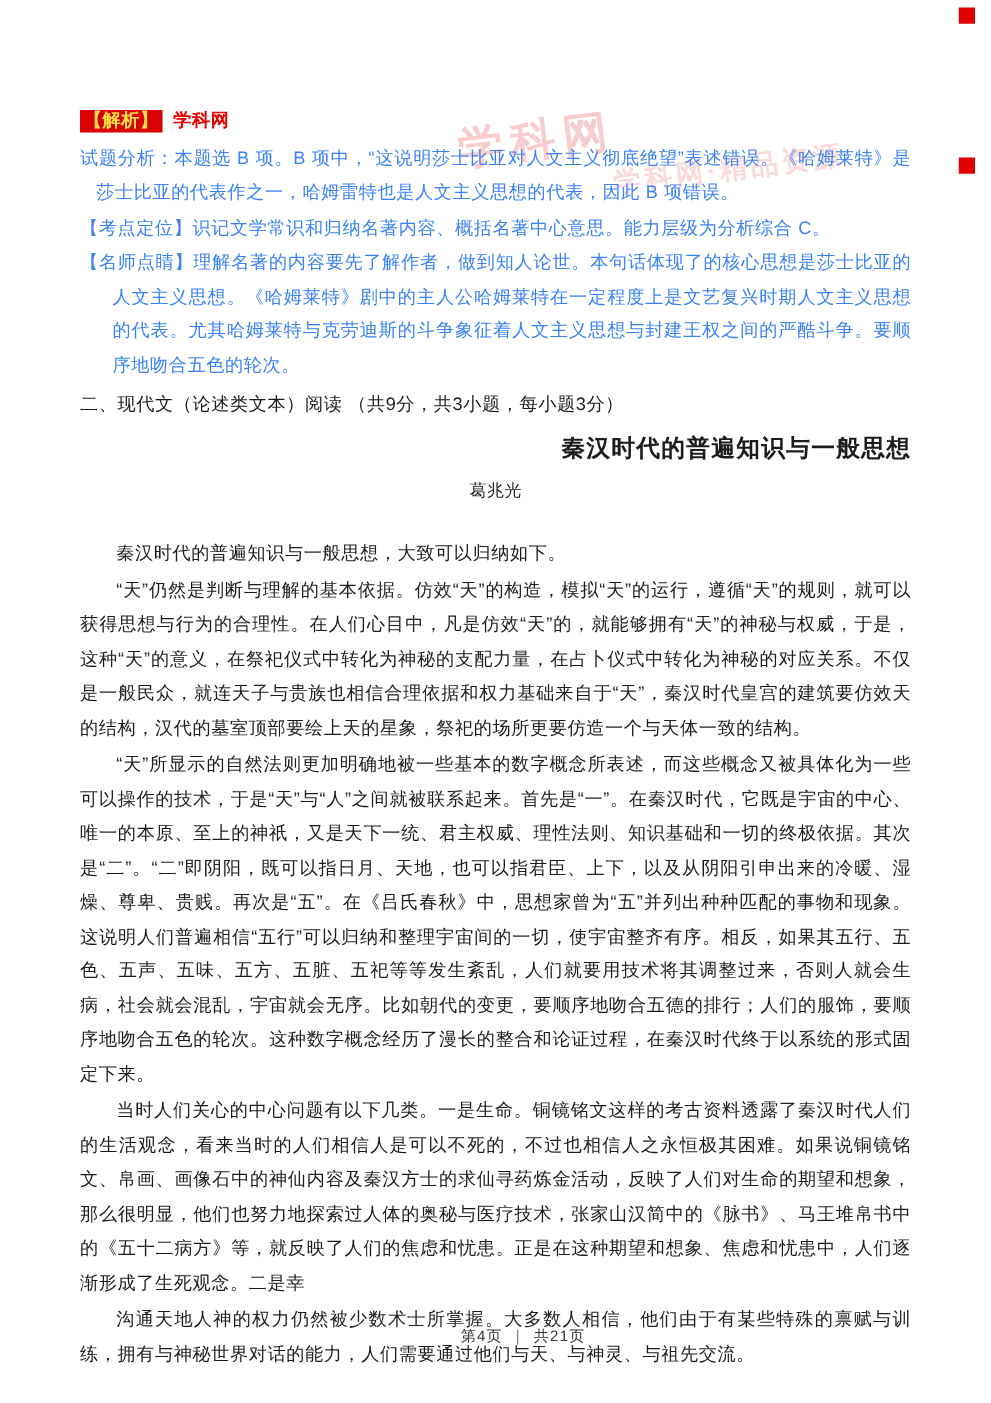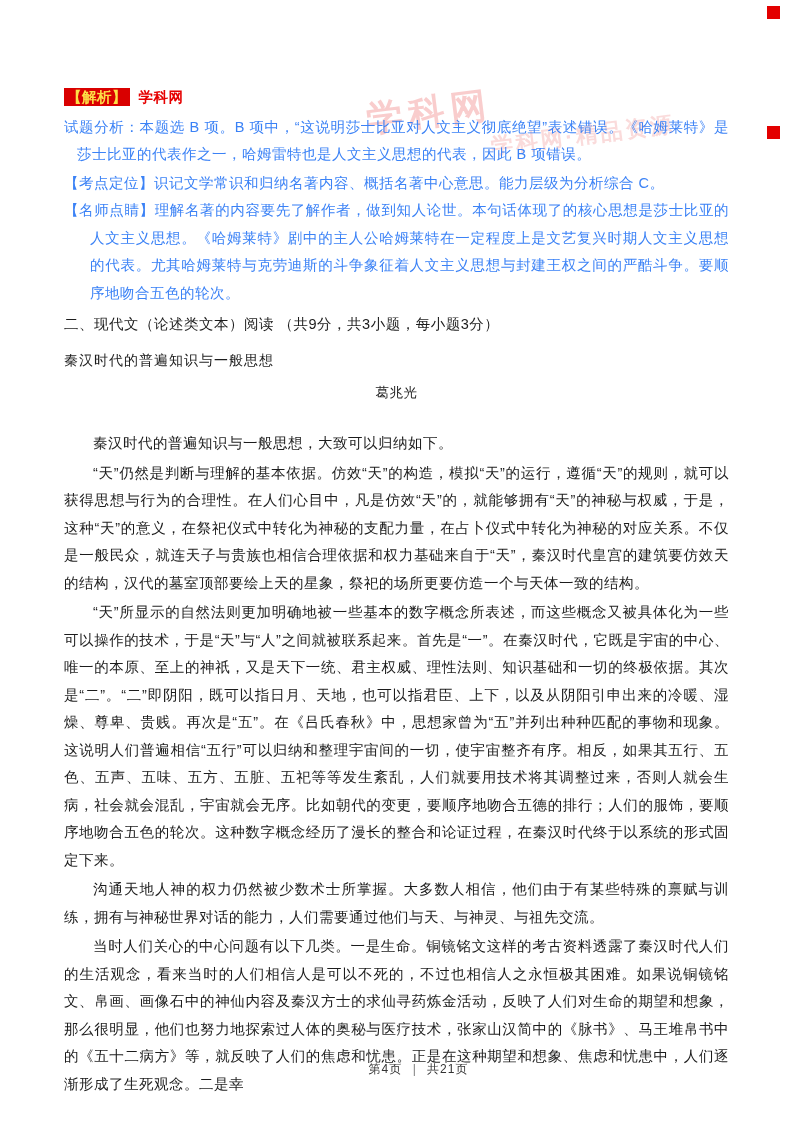--- a/index.html
+++ b/index.html
@@ -24,21 +24,21 @@
   .jiexi-tag {
     background:#d90000; color:#fde047;
     font-weight:bold; padding:1px 3px;
   }
   .brand { color:#e60000; font-weight:bold; margin-left:4px; }
   .hang-1 { padding-left:13px; text-indent:-13px; margin-bottom:1px; }
   .hang-2 { padding-left:26px; text-indent:-26px; margin-bottom:2px; }
   .section-heading { font-weight:normal; font-size:14.5px; margin-top:4px; }
   .instruction { text-indent:2em; margin-bottom:4px; }
   .article-title {
-    text-align:left; font-weight:normal; font-size:14px;
+    text-align:right; font-weight:bold; font-size:19px;
     letter-spacing:1px; margin:8px 0 6px 0; line-height:26px;
   }
   .article-author { text-align:center; font-size:13.5px; margin-bottom:24px; }
   .para { text-indent:2em; margin-bottom:2px; }
   .footer {
     position:absolute; bottom:44px; left:0; width:100%;
     text-align:center; font-size:12px; color:#333; letter-spacing:1px;padding-left:44px;
   }
   .footer .sep { margin:0 6px; color:#555; }
   .red-square {
@@ -86,20 +86,20 @@
   <h2 class="section-heading">二、现代文（论述类文本）阅读 （共9分，共3小题，每小题3分）</h2>
 
 
   <h1 class="article-title">秦汉时代的普遍知识与一般思想</h1>
 
   <div class="article-author">葛兆光</div>
 
   <p class="para">秦汉时代的普遍知识与一般思想，大致可以归纳如下。</p>
   <p class="para">“天”仍然是判断与理解的基本依据。仿效“天”的构造，模拟“天”的运行，遵循“天”的规则，就可以获得思想与行为的合理性。在人们心目中，凡是仿效“天”的，就能够拥有“天”的神秘与权威，于是，这种“天”的意义，在祭祀仪式中转化为神秘的支配力量，在占卜仪式中转化为神秘的对应关系。不仅是一般民众，就连天子与贵族也相信合理依据和权力基础来自于“天”，秦汉时代皇宫的建筑要仿效天的结构，汉代的墓室顶部要绘上天的星象，祭祀的场所更要仿造一个与天体一致的结构。</p>
   <p class="para">“天”所显示的自然法则更加明确地被一些基本的数字概念所表述，而这些概念又被具体化为一些可以操作的技术，于是“天”与“人”之间就被联系起来。首先是“一”。在秦汉时代，它既是宇宙的中心、唯一的本原、至上的神祇，又是天下一统、君主权威、理性法则、知识基础和一切的终极依据。其次是“二”。“二”即阴阳，既可以指日月、天地，也可以指君臣、上下，以及从阴阳引申出来的冷暖、湿燥、尊卑、贵贱。再次是“五”。在《吕氏春秋》中，思想家曾为“五”并列出种种匹配的事物和现象。这说明人们普遍相信“五行”可以归纳和整理宇宙间的一切，使宇宙整齐有序。相反，如果其五行、五色、五声、五味、五方、五脏、五祀等等发生紊乱，人们就要用技术将其调整过来，否则人就会生病，社会就会混乱，宇宙就会无序。比如朝代的变更，要顺序地吻合五德的排行；人们的服饰，要顺序地吻合五色的轮次。这种数字概念经历了漫长的整合和论证过程，在秦汉时代终于以系统的形式固定下来。</p>
+  <p class="para">当时人们关心的中心问题有以下几类。一是生命。铜镜铭文这样的考古资料透露了秦汉时代人们的生活观念，看来当时的人们相信人是可以不死的，不过也相信人之永恒极其困难。如果说铜镜铭文、帛画、画像石中的神仙内容及秦汉方士的求仙寻药炼金活动，反映了人们对生命的期望和想象，那么很明显，他们也努力地探索过人体的奥秘与医疗技术，张家山汉简中的《脉书》、马王堆帛书中的《五十二病方》等，就反映了人们的焦虑和忧患。正是在这种期望和想象、焦虑和忧患中，人们逐渐形成了生死观念。二是幸</p>
   <p class="para">沟通天地人神的权力仍然被少数术士所掌握。大多数人相信，他们由于有某些特殊的禀赋与训练，拥有与神秘世界对话的能力，人们需要通过他们与天、与神灵、与祖先交流。</p>
-  <p class="para">当时人们关心的中心问题有以下几类。一是生命。铜镜铭文这样的考古资料透露了秦汉时代人们的生活观念，看来当时的人们相信人是可以不死的，不过也相信人之永恒极其困难。如果说铜镜铭文、帛画、画像石中的神仙内容及秦汉方士的求仙寻药炼金活动，反映了人们对生命的期望和想象，那么很明显，他们也努力地探索过人体的奥秘与医疗技术，张家山汉简中的《脉书》、马王堆帛书中的《五十二病方》等，就反映了人们的焦虑和忧患。正是在这种期望和想象、焦虑和忧患中，人们逐渐形成了生死观念。二是幸</p>
 
 </div>
 
 <div class="footer">
   <span>第4页</span><span class="sep">｜</span><span>共21页</span>
 </div>
 
 </body></html>

